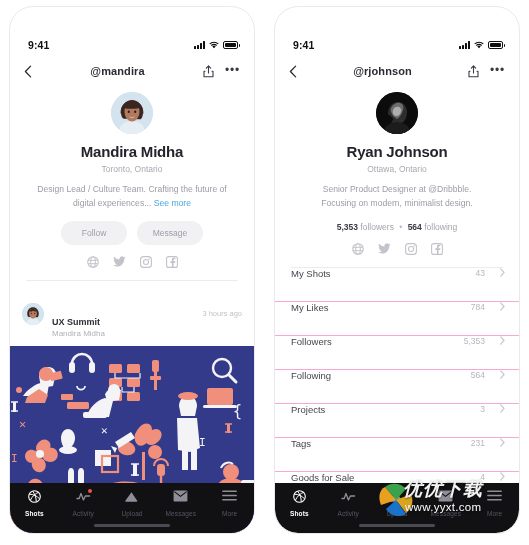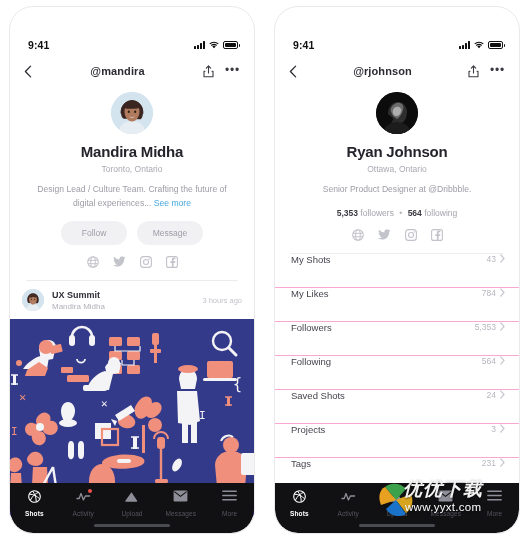--- a/index.html
+++ b/index.html
@@ -104,38 +104,38 @@
   .stats .dot { padding: 0 3px; color: #b9b9c2; }
 
   .socials { display: flex; justify-content: center; gap: 14px; margin-top: 11px; }
   .socials span { line-height: 0; color: #c3c3cb; }
 
   
   .divider { height: 1px; background: #ececef; margin-top: 12px; }
   .post-head { display: flex; align-items: center; padding: 8px 12px 8px; }
   .post-av { width: 22px; height: 22px; border-radius: 50%; overflow:hidden; background:#cfe0ea; flex:0 0 auto;}
   .post-av svg{display:block;width:100%;height:100%}
-  .post-meta { margin-left: 8px; flex: 1 1 auto; }
+  .post-meta { margin-left: 8px; flex: 1 1 auto; margin-top: 28px; }
   .post-title { font-size: 9px; font-weight: bold; color: #2e2e38; }
   .post-sub { font-size: 8px; color: #b0b0b9; margin-top: 2px; }
   .post-time { font-size: 7.5px; color: #c2c2ca; }
 
   .illus { height: 198px; background: #343a8a; position: relative; overflow: hidden; }
   .illus svg { display: block; width: 100%; height: 100%; }
 
   
   .menu-wrap { padding: 0 0 0 0; }
   .menu-item {
     display: flex; align-items: flex-start;
     padding: 0 14px 0 16px;
     height: 34px;
     border-bottom: 1px solid #f9a8d4;
   }
   .menu-label { font-size: 9.5px; color: #45454f; flex: 1 1 auto; }
-  .menu-count { font-size: 8.5px; color: #b6b6bf; margin-right: 4px; }
+  .menu-count { font-size: 8.5px; color: #b6b6bf; margin-right: 15px; }
   .menu-chev { color: #c8c8d0; line-height: 0; }
 
   
   .tabbar {
     position: absolute; left: 0; right: 0; bottom: 0;
     height: 50px;
     background: #111114;
     display: flex; align-items: flex-start;
     padding-top: 7px;
     border-radius: 0 0 23px 23px;
@@ -531,20 +531,21 @@
               <path d="M17 18c1-3 4-4 6-3s3 3 2 5c-1 3-3 4-5 4s-4-3-3-6z" fill="#d8d8d8" opacity=".6"></path>
               <path d="M19 25c1 3 3 5 6 6-3 3-7 3-10 1 1-3 2-5 4-7z" fill="#2a2a2a"></path>
               <ellipse cx="21" cy="40" rx="13" ry="10" fill="#1c1c1c"></ellipse>
             </svg>
           </div>
         </div>
         <div class="p-name">Ryan Johnson</div>
         <div class="p-loc">Ottawa, Ontario</div>
         <div class="p-bio">
           <div>Senior Product Designer at @Dribbble.</div>
+          <div>Focusing on modern, minimalist design.</div>
         </div>
         <div class="stats">
           <b>5,353</b>
           <span>followers</span>
           <span class="dot">•</span>
           <b>564</b>
           <span>following</span>
         </div>
         <div class="socials">
           <span><svg width="12" height="12" viewBox="0 0 12 12">
@@ -586,27 +587,20 @@
         <div class="menu-item">
           <span class="menu-label">Followers</span>
           <span class="menu-count">5,353</span>
           <span class="menu-chev"><svg width="5" height="9" viewBox="0 0 5 9">
                 <path d="M.8.8 4 4.5.8 8.2" stroke="#c8c8d0" stroke-width="1.2" fill="none" stroke-linecap="round" stroke-linejoin="round"></path>
               </svg></span>
         </div>
         <div class="menu-item">
           <span class="menu-label">Following</span>
           <span class="menu-count">564</span>
-          <span class="menu-chev"><svg width="5" height="9" viewBox="0 0 5 9">
-                <path d="M.8.8 4 4.5.8 8.2" stroke="#c8c8d0" stroke-width="1.2" fill="none" stroke-linecap="round" stroke-linejoin="round"></path>
-              </svg></span>
-        </div>
-        <div class="menu-item">
-          <span class="menu-label">Saved Shots</span>
-          <span class="menu-count">24</span>
           <span class="menu-chev"><svg width="5" height="9" viewBox="0 0 5 9">
                 <path d="M.8.8 4 4.5.8 8.2" stroke="#c8c8d0" stroke-width="1.2" fill="none" stroke-linecap="round" stroke-linejoin="round"></path>
               </svg></span>
         </div>
         <div class="menu-item">
           <span class="menu-label">Projects</span>
           <span class="menu-count">3</span>
           <span class="menu-chev"><svg width="5" height="9" viewBox="0 0 5 9">
                 <path d="M.8.8 4 4.5.8 8.2" stroke="#c8c8d0" stroke-width="1.2" fill="none" stroke-linecap="round" stroke-linejoin="round"></path>
               </svg></span>

